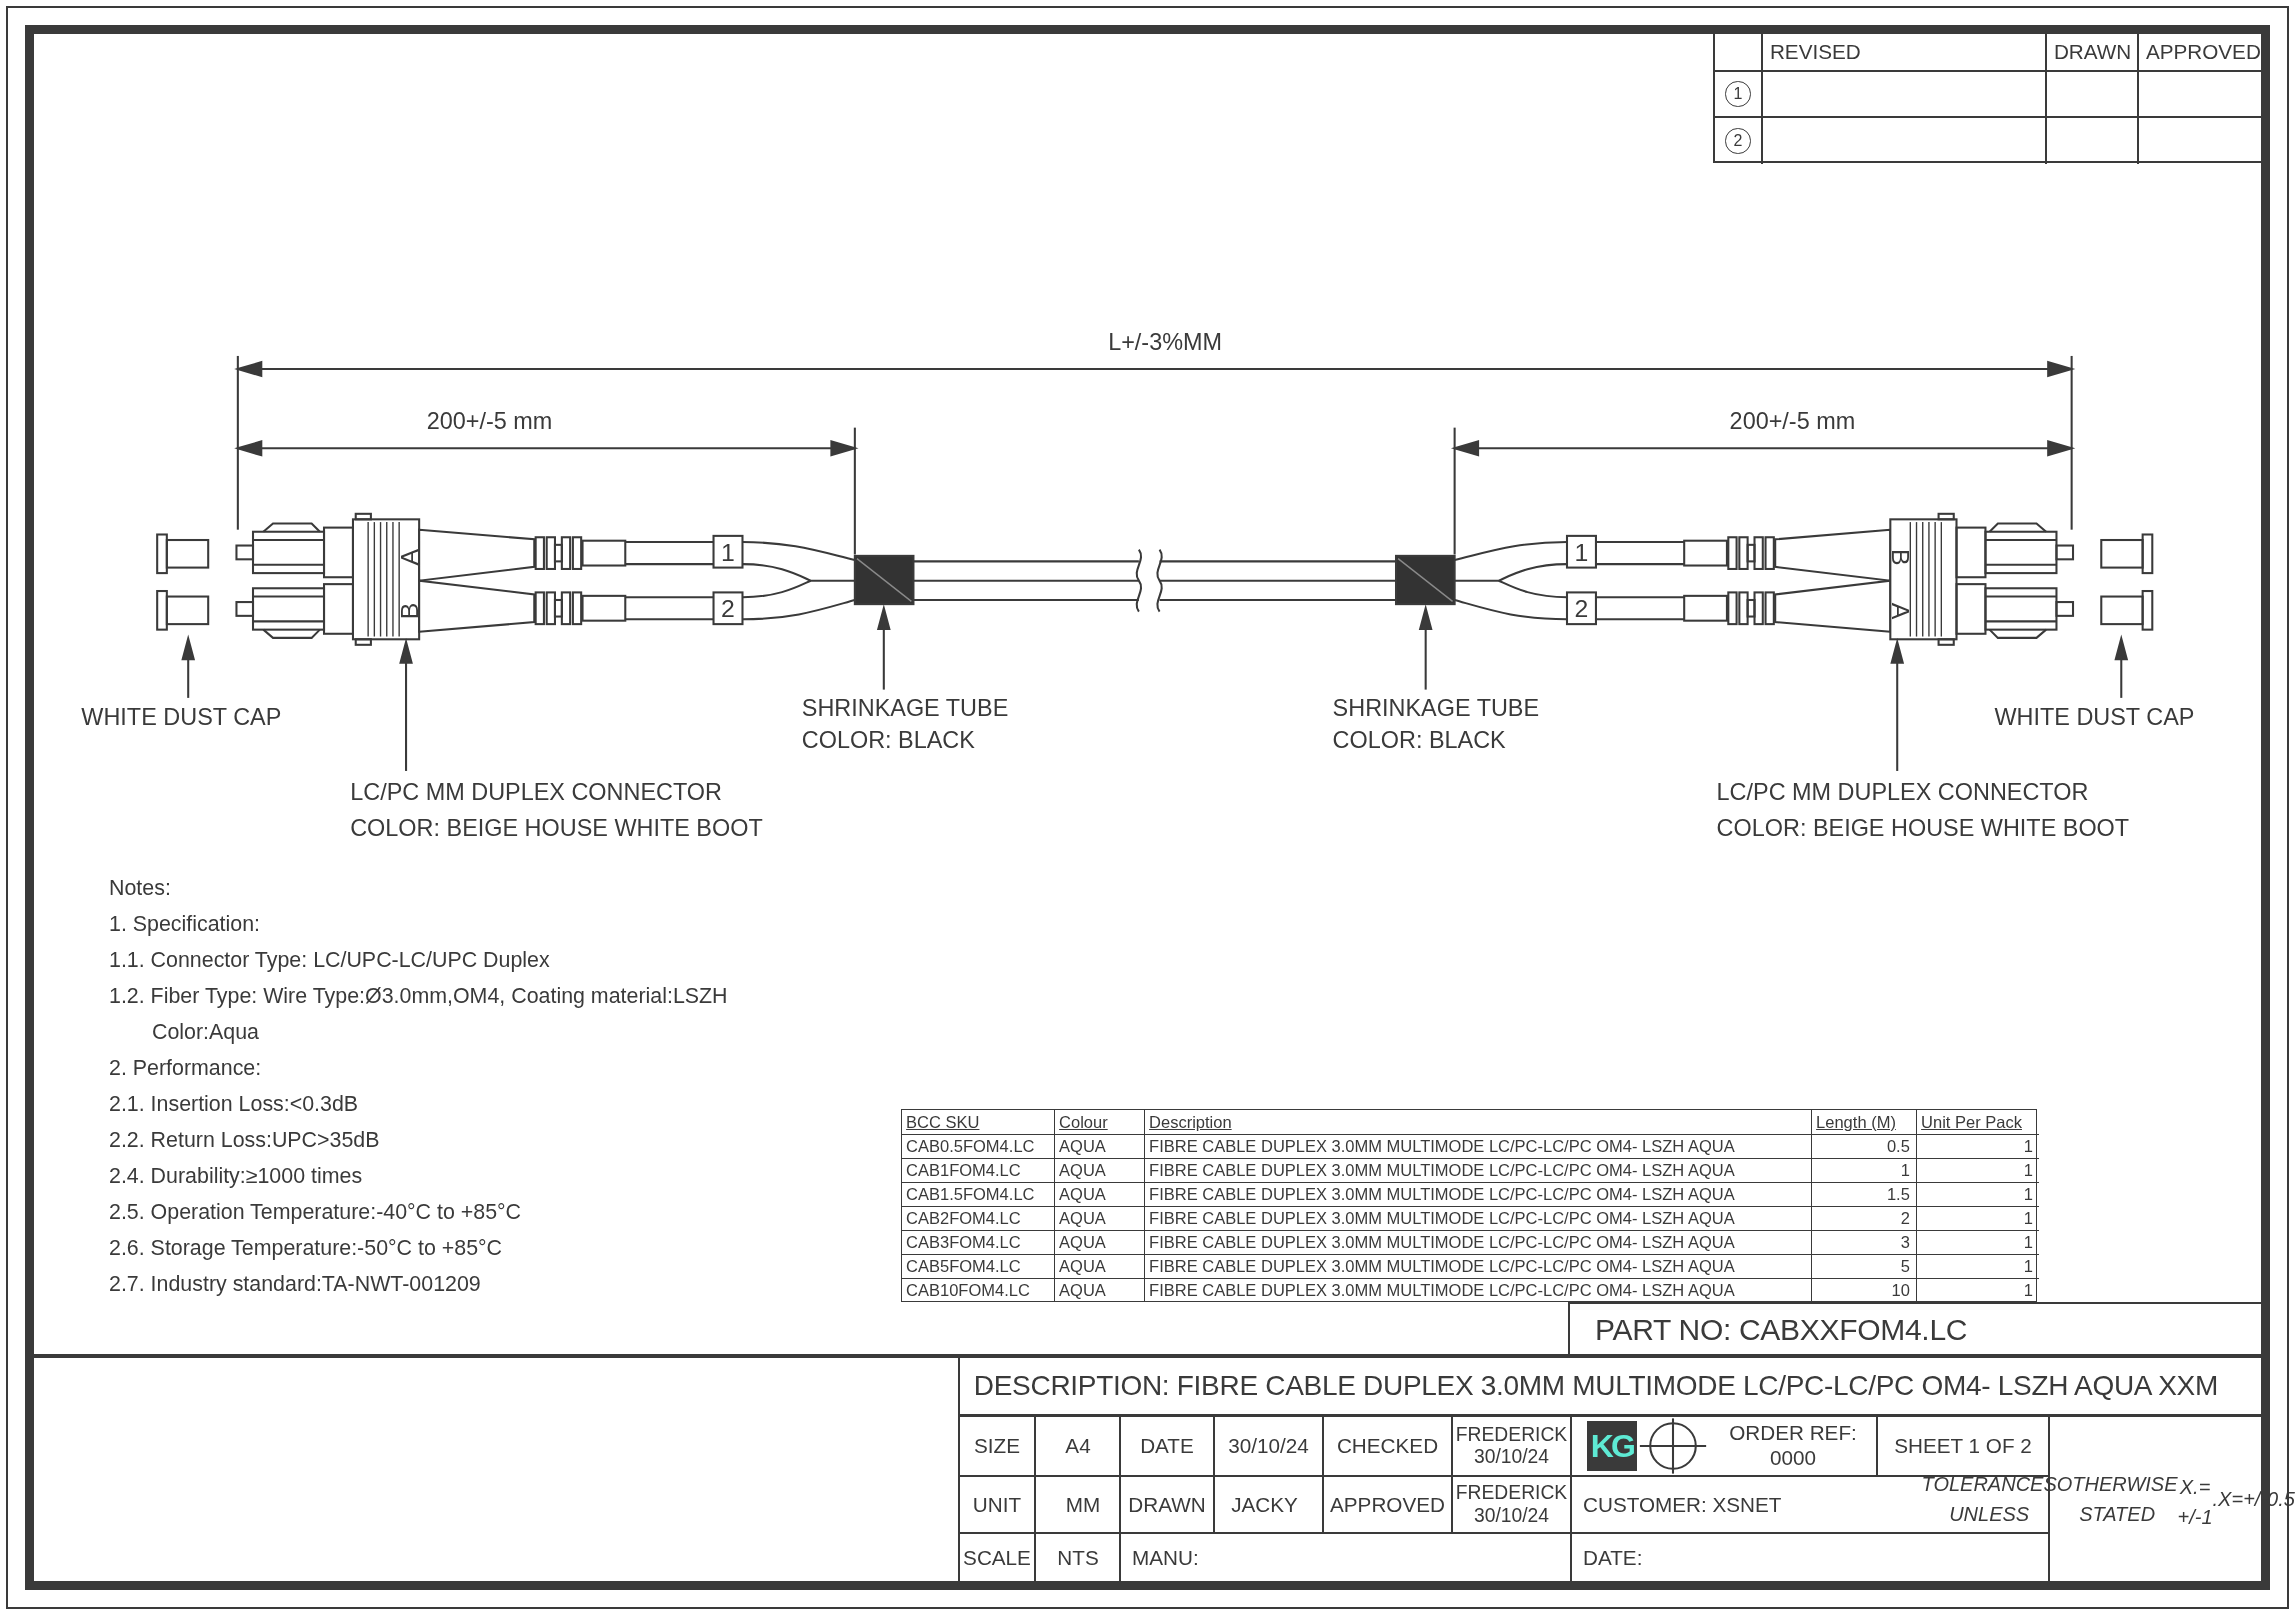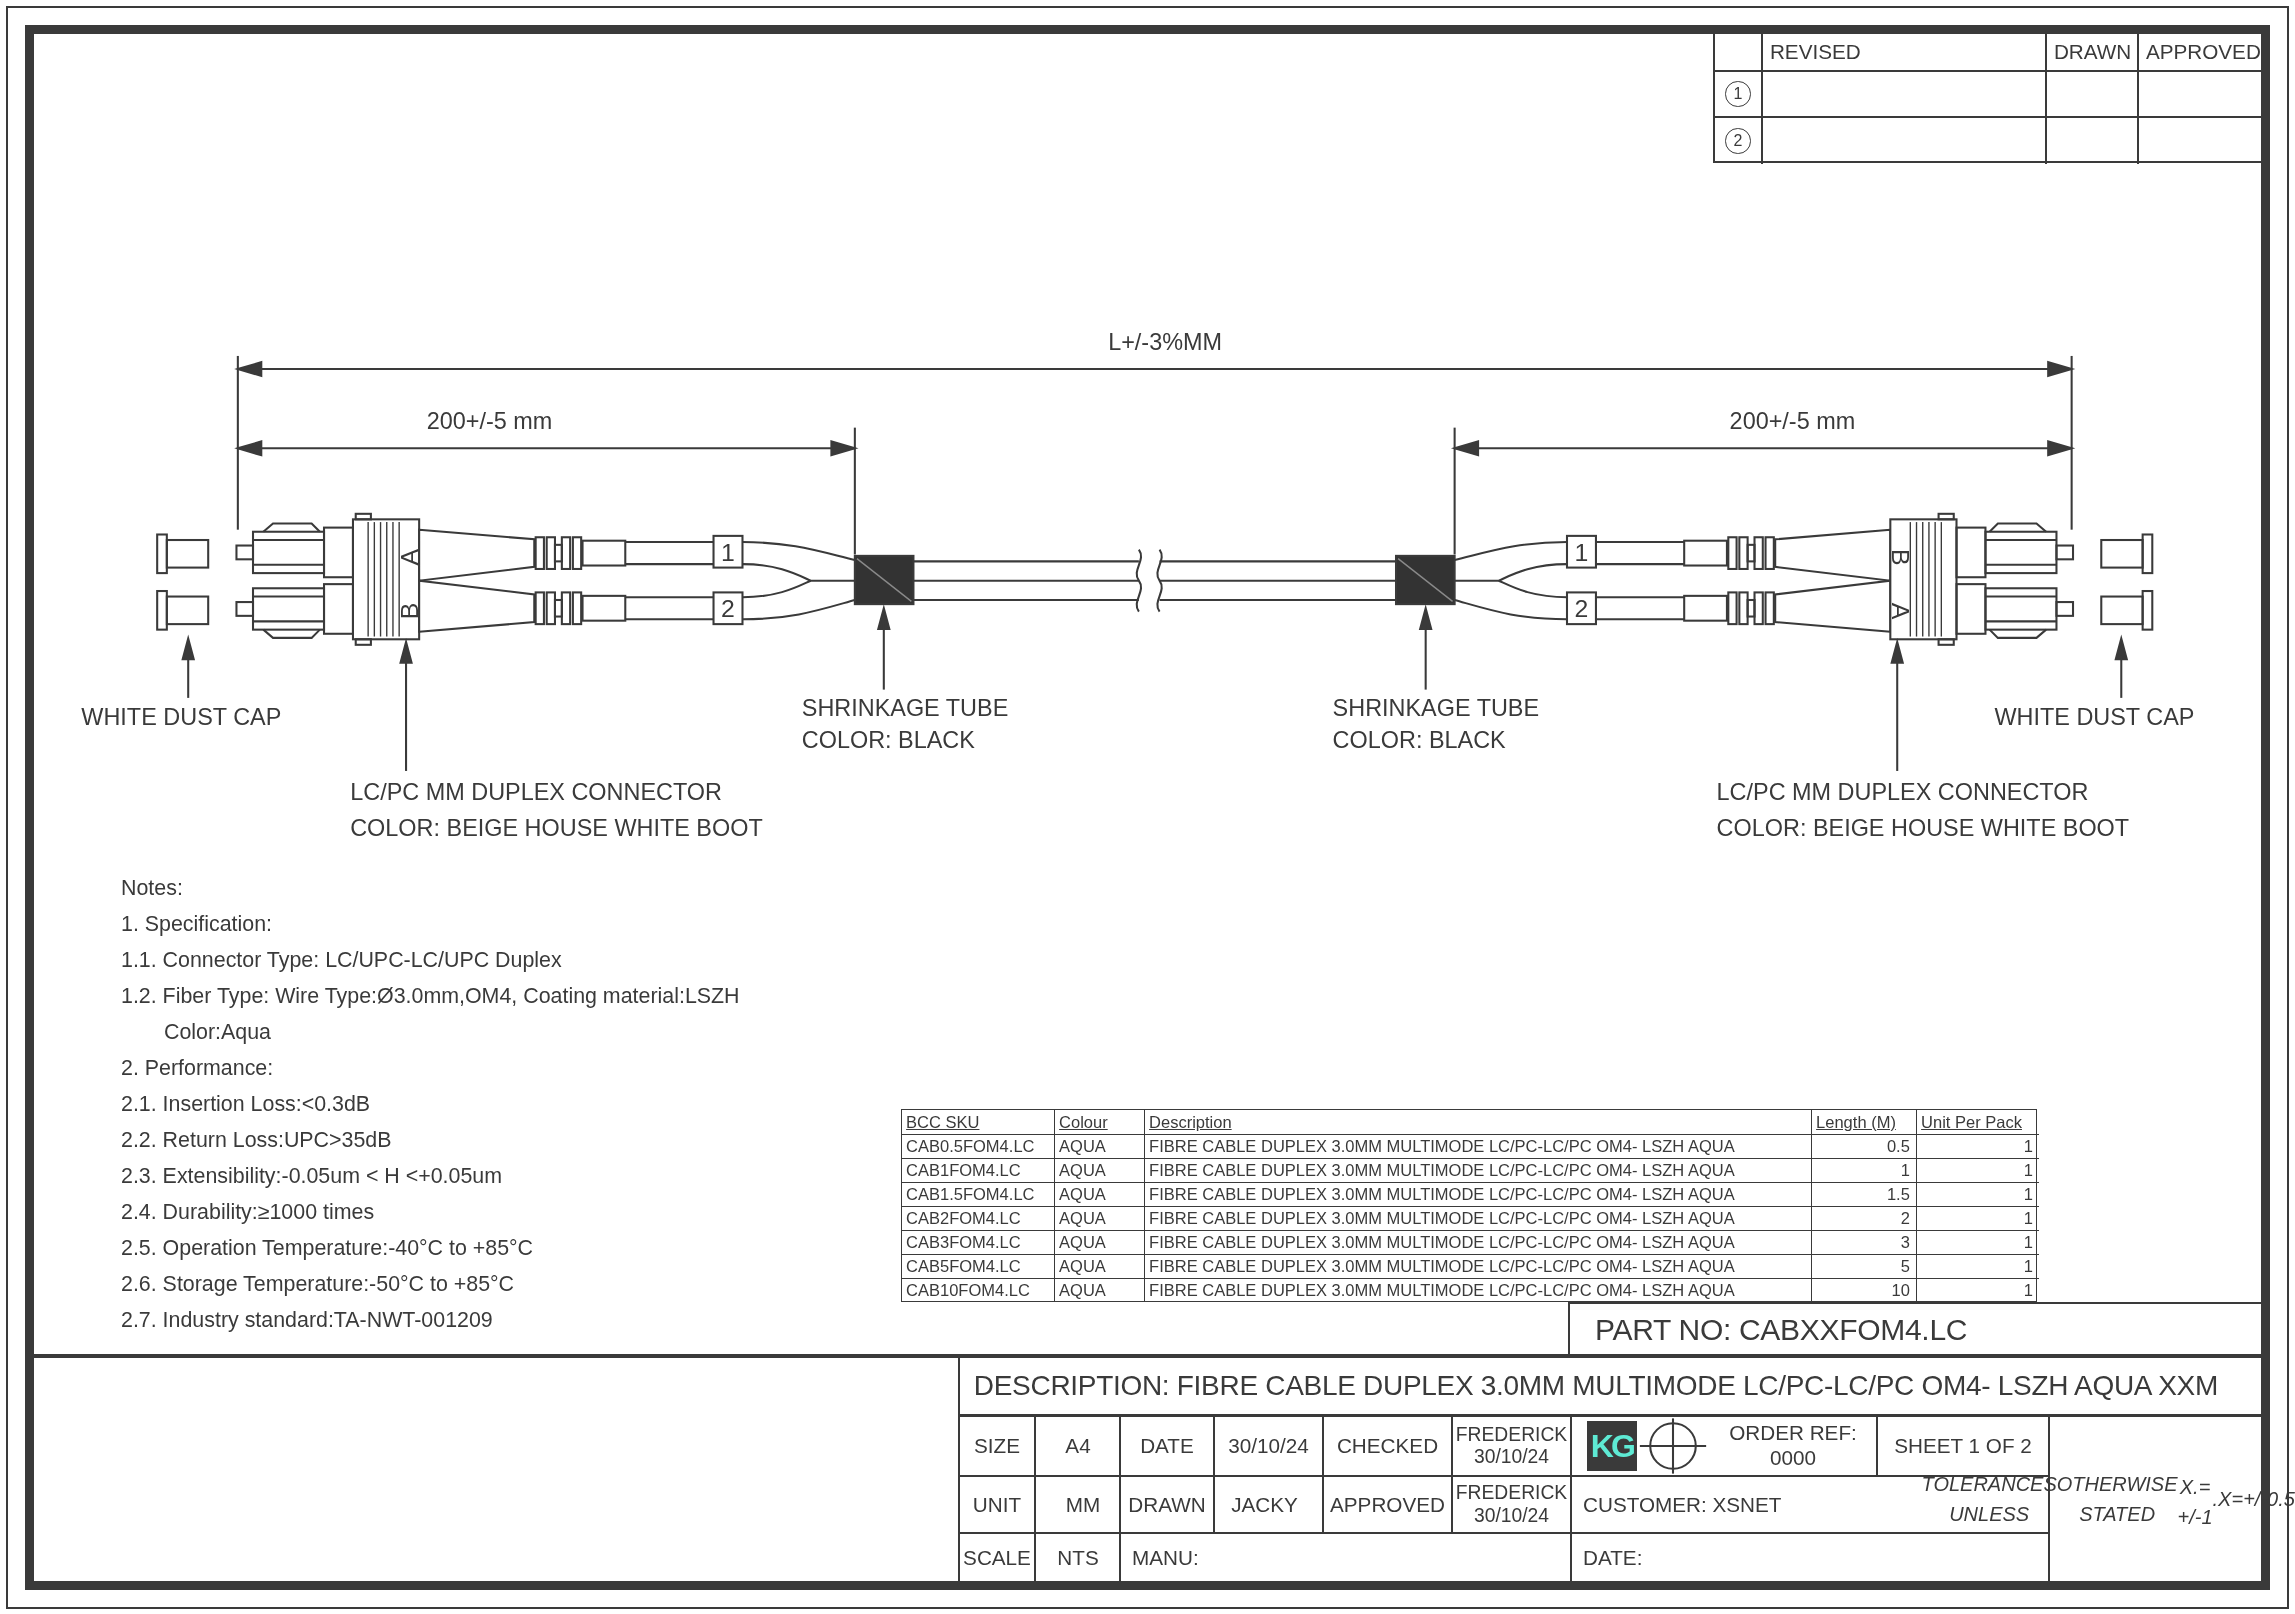--- a/index.html
+++ b/index.html
@@ -9,21 +9,21 @@
   .outer-frame{left:6.2px;top:6.2px;right:6.2px;bottom:6.2px;border:2.8px solid #3a3a3a;}
   .inner-frame{left:25px;top:25px;right:25px;bottom:25px;border:9.7px solid #3a3a3a;}
   
   .rev-table{left:1713px;top:34px;width:548px;height:129px;border-left:2.1px solid #3a3a3a;border-bottom:2.1px solid #3a3a3a;display:grid;grid-template-columns:46px 284px 92px 1fr;grid-template-rows:38px 46px 46px;}
   .rev-cell{box-sizing:border-box;display:flex;align-items:center;font-size:20.7px;}
   .rev-cell.bl{border-left:2.1px solid #3a3a3a;}
   .rev-cell.bb{border-bottom:2.1px solid #3a3a3a;}
   .rev-cell.pad{padding-left:6.9px;}
   .circ-num{display:flex;align-items:center;justify-content:center;width:23.4px;height:23.4px;border:1.4px solid #3a3a3a;border-radius:50%;font-size:16px;margin:0 auto;}
   
-  .notes{left:109px;top:870px;width:827px;font-size:21.4px;line-height:36px;margin-left:12px;}
+  .notes{left:109px;top:870px;width:827px;font-size:21.4px;line-height:36px;}
   .note-indent{padding-left:43px;}
   
   .sku-table{left:901px;top:1109px;width:1136px;height:193px;border:1.4px solid #3a3a3a;display:grid;grid-template-columns:152px 90px 667px 105px 123px;grid-template-rows:24px repeat(7,24px);font-size:16.5px;}
   .sku-cell{box-sizing:border-box;display:flex;align-items:center;padding:0 4.1px;white-space:nowrap;overflow:hidden;}
   .sku-cell.bl{border-left:1.4px solid #3a3a3a;}
   .sku-cell.bt{border-top:1.4px solid #3a3a3a;}
   .sku-cell.num{justify-content:flex-end;padding-right:6.2px;}
   .sku-head span{text-decoration:underline;}
   
   .heavy-line{left:34px;top:1354px;width:2227px;height:4.1px;background:#3a3a3a;}
@@ -259,21 +259,20 @@
 
 <div class="abs notes">
   <div>Notes:</div>
   <div>1. Specification:</div>
   <div>1.1. Connector Type: LC/UPC-LC/UPC Duplex</div>
   <div>1.2. Fiber Type: Wire Type:Ø3.0mm,OM4, Coating material:LSZH</div>
   <div class="note-indent">Color:Aqua</div>
   <div>2. Performance:</div>
   <div>2.1. Insertion Loss:&lt;0.3dB</div>
   <div>2.2. Return Loss:UPC&gt;35dB</div>
-  <div>2.3. Extensibility:-0.05um &lt; H &lt;+0.05um</div>
   <div>2.4. Durability:≥1000 times</div>
   <div>2.5. Operation Temperature:-40°C to +85°C</div>
   <div>2.6. Storage Temperature:-50°C to +85°C</div>
   <div>2.7. Industry standard:TA-NWT-001209</div>
 </div>
 
 <div class="abs sku-table">
   <div class="sku-cell sku-head">
       <span>BCC SKU</span>
     </div>

